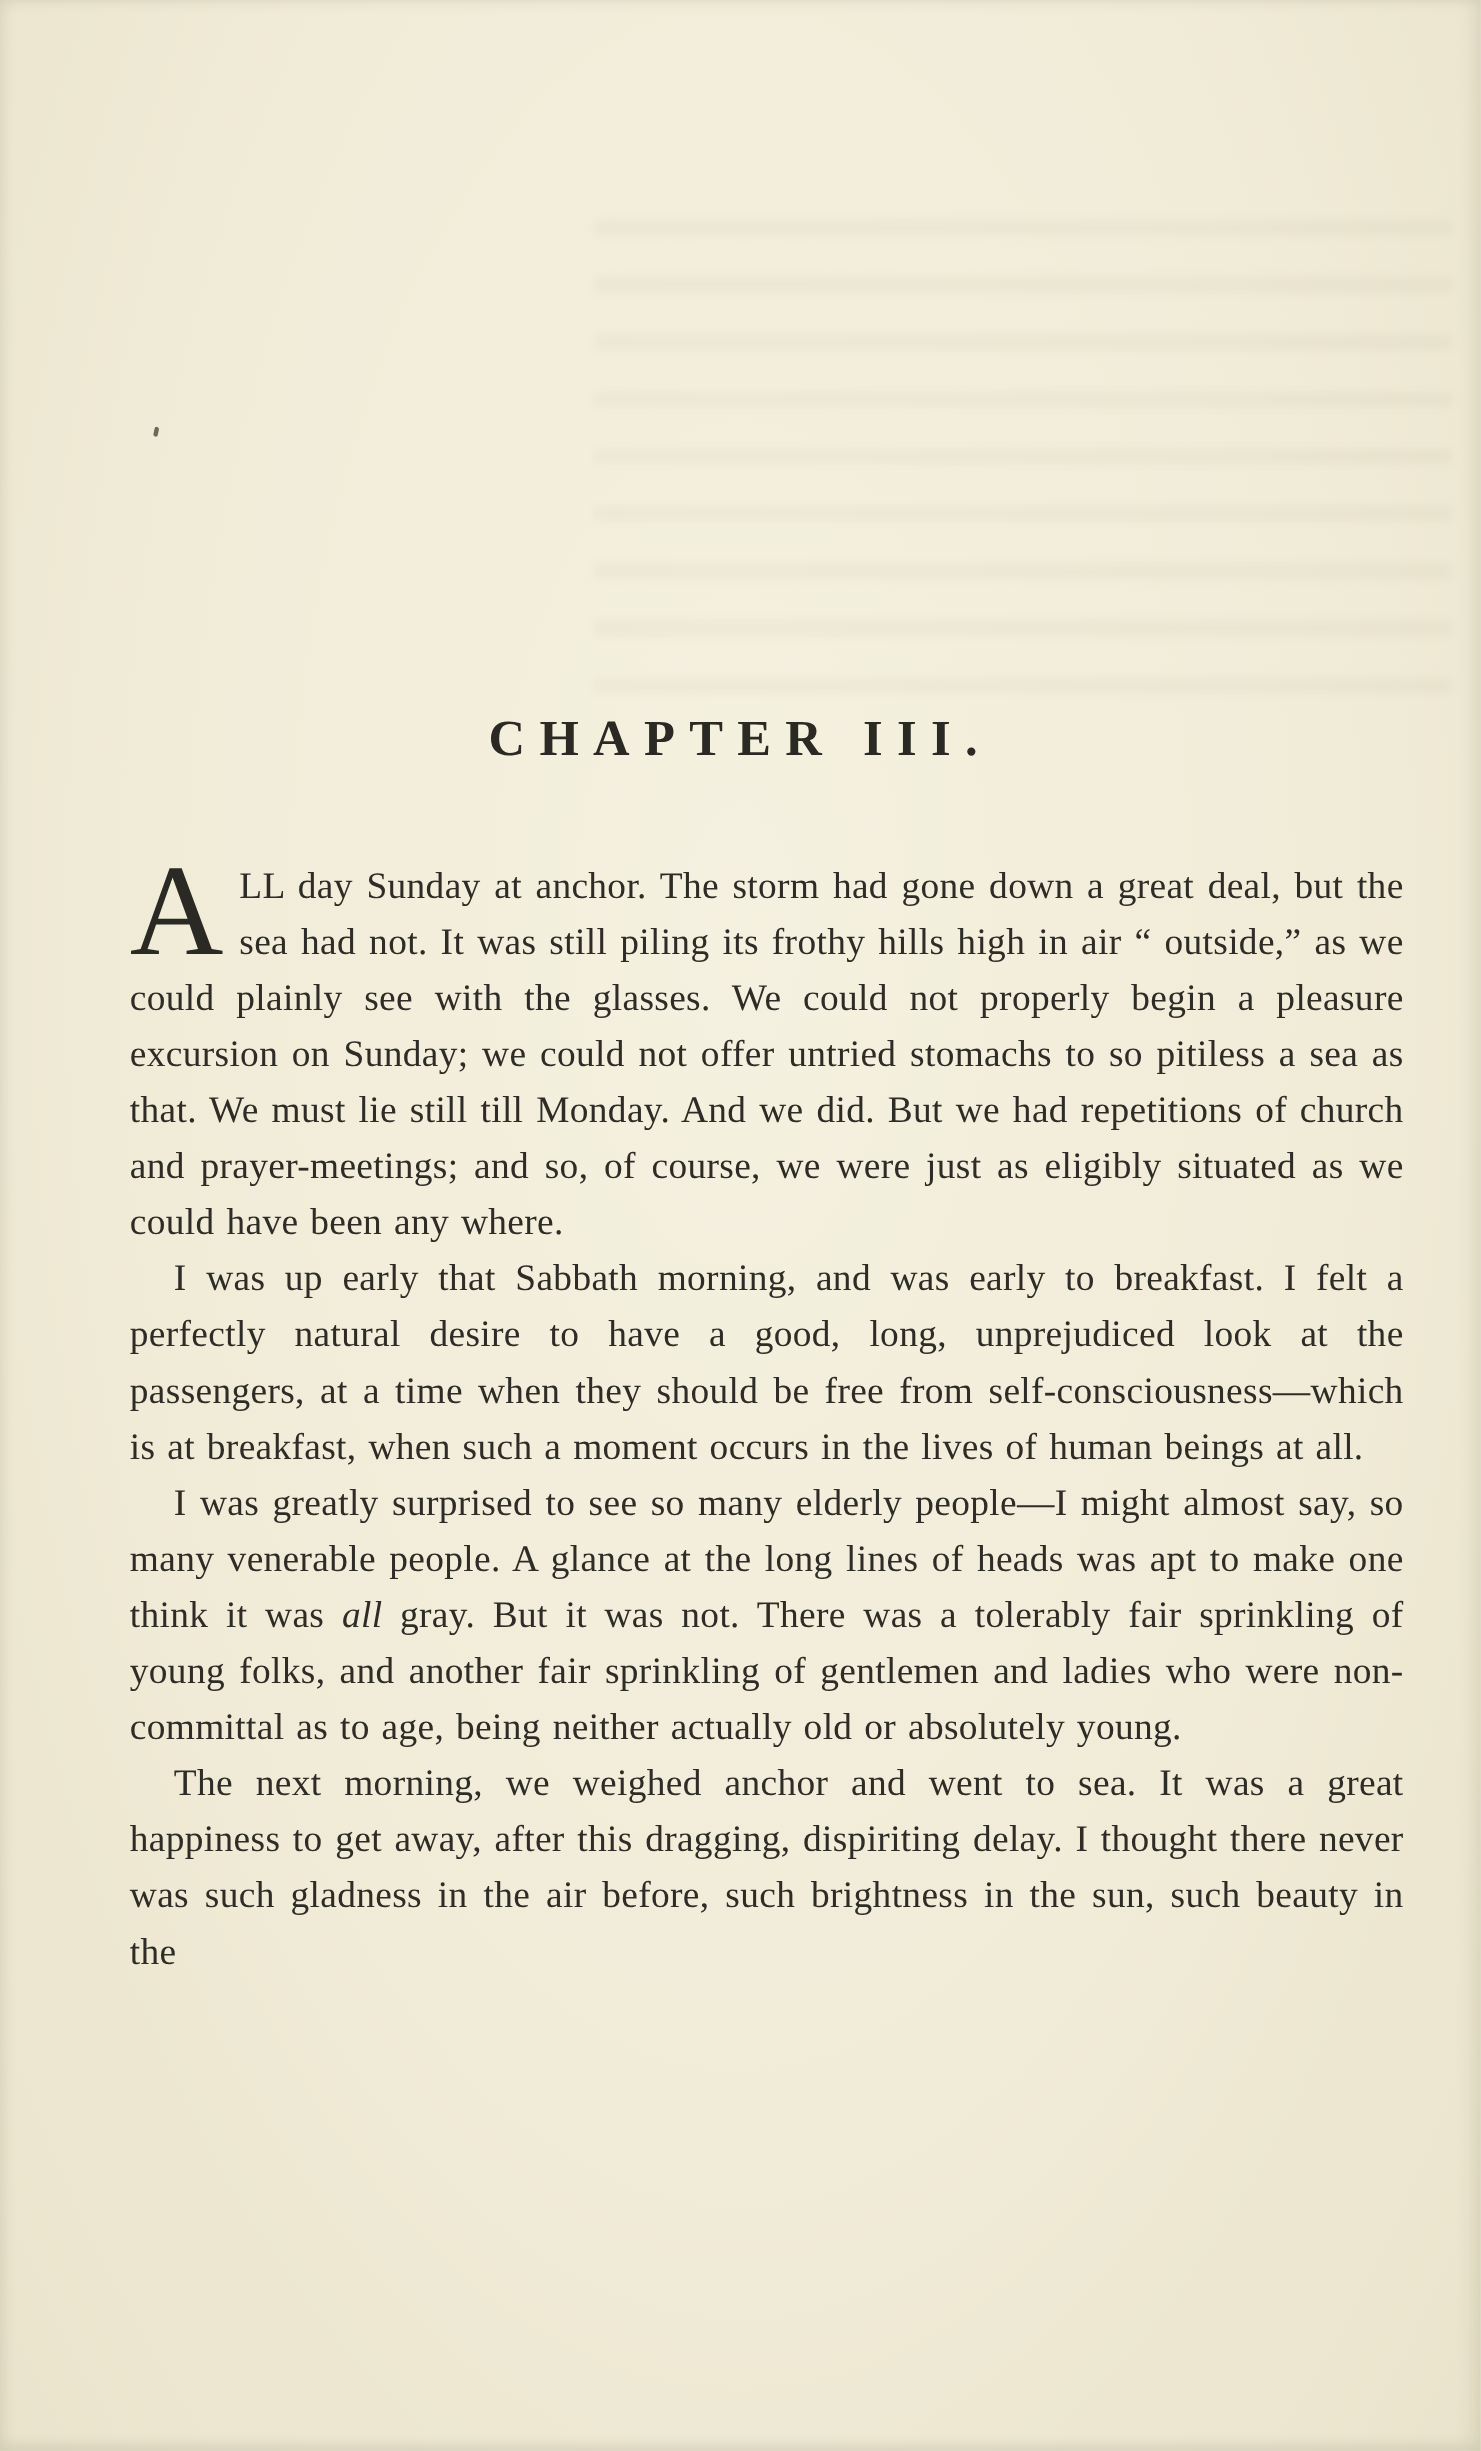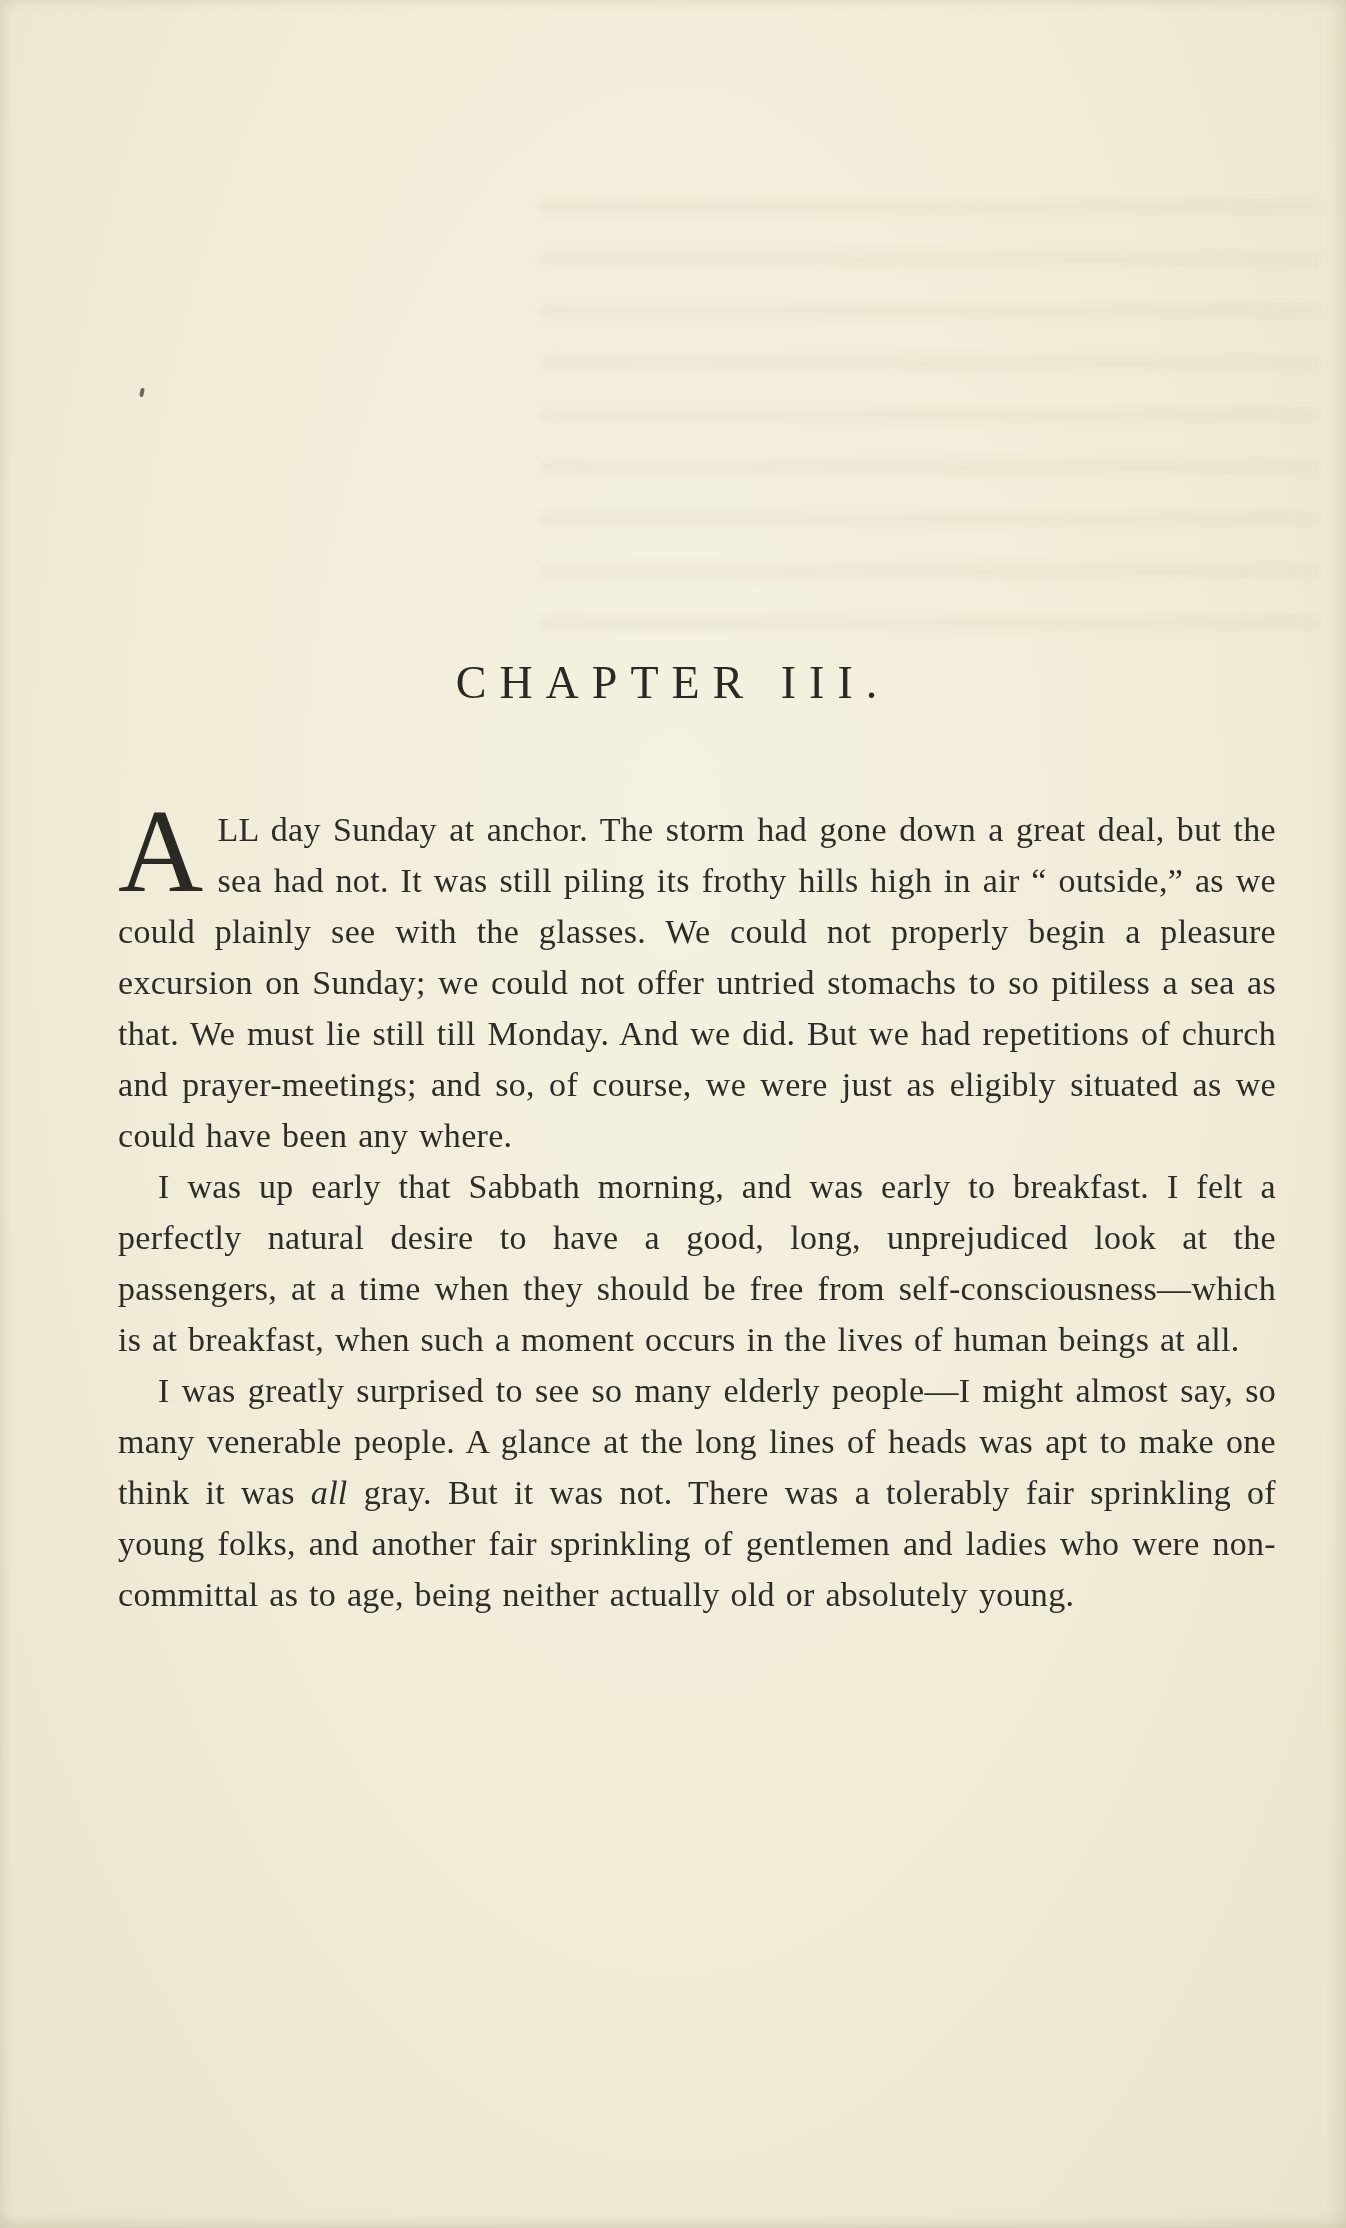--- a/index.html
+++ b/index.html
@@ -37,25 +37,25 @@
     left: 140px;
     top: 388px;
     width: 4px;
     height: 9px;
     background: #4a463c;
     border-radius: 2px;
     transform: rotate(12deg);
     opacity: 0.8;
   }
   .chapter-title {
-    margin: 12px;
+    margin: 0;
     padding-top: 648px;
     text-align: center;
     font-size: 46px;
-    font-weight: 400;
+    font-weight: 700;
     letter-spacing: 13px;
     line-height: 1;
     color: #2b2923;
   }
   .text-block {
     padding: 86px 70px 0 118px;
     font-size: 34px;
     line-height: 51px;
     text-align: justify;
     letter-spacing: 0.3px;
@@ -91,15 +91,16 @@
   <h1 class="chapter-title">CHAPTER III.</h1>
 
   <div class="text-block">
 
     <p class="para"><span class="dropcap">A</span><span>LL day Sunday at anchor. The storm had gone down a great deal, but the sea had not. It was still piling its frothy hills high in air “ outside,” as we could plainly see with the glasses. We could not properly begin a pleasure excursion on Sunday; we could not offer untried stomachs to so pitiless a sea as that. We must lie still till Monday. And we did. But we had repetitions of church and prayer-meetings; and so, of course, we were just as eligibly situated as we could have been any where.</span></p>
 
     <p class="para indent">I was up early that Sabbath morning, and was early to breakfast. I felt a perfectly natural desire to have a good, long, unprejudiced look at the passengers, at a time when they should be free from self-consciousness—which is at breakfast, when such a moment occurs in the lives of human beings at all.</p>
 
     <p class="para indent"><span>I was greatly surprised to see so many elderly people—I might almost say, so many venerable people. A glance at the long lines of heads was apt to make one think it was </span><em class="ital">all</em><span> gray. But it was not. There was a tolerably fair sprinkling of young folks, and another fair sprinkling of gentlemen and ladies who were non-committal as to age, being neither actually old or absolutely young.</span></p>
 
+    <p class="para indent">The next morning, we weighed anchor and went to sea. It was a great happiness to get away, after this dragging, dispiriting delay. I thought there never was such gladness in the air before, such brightness in the sun, such beauty in the</p>
 
   </div>
 </div>
 
 </body></html>

